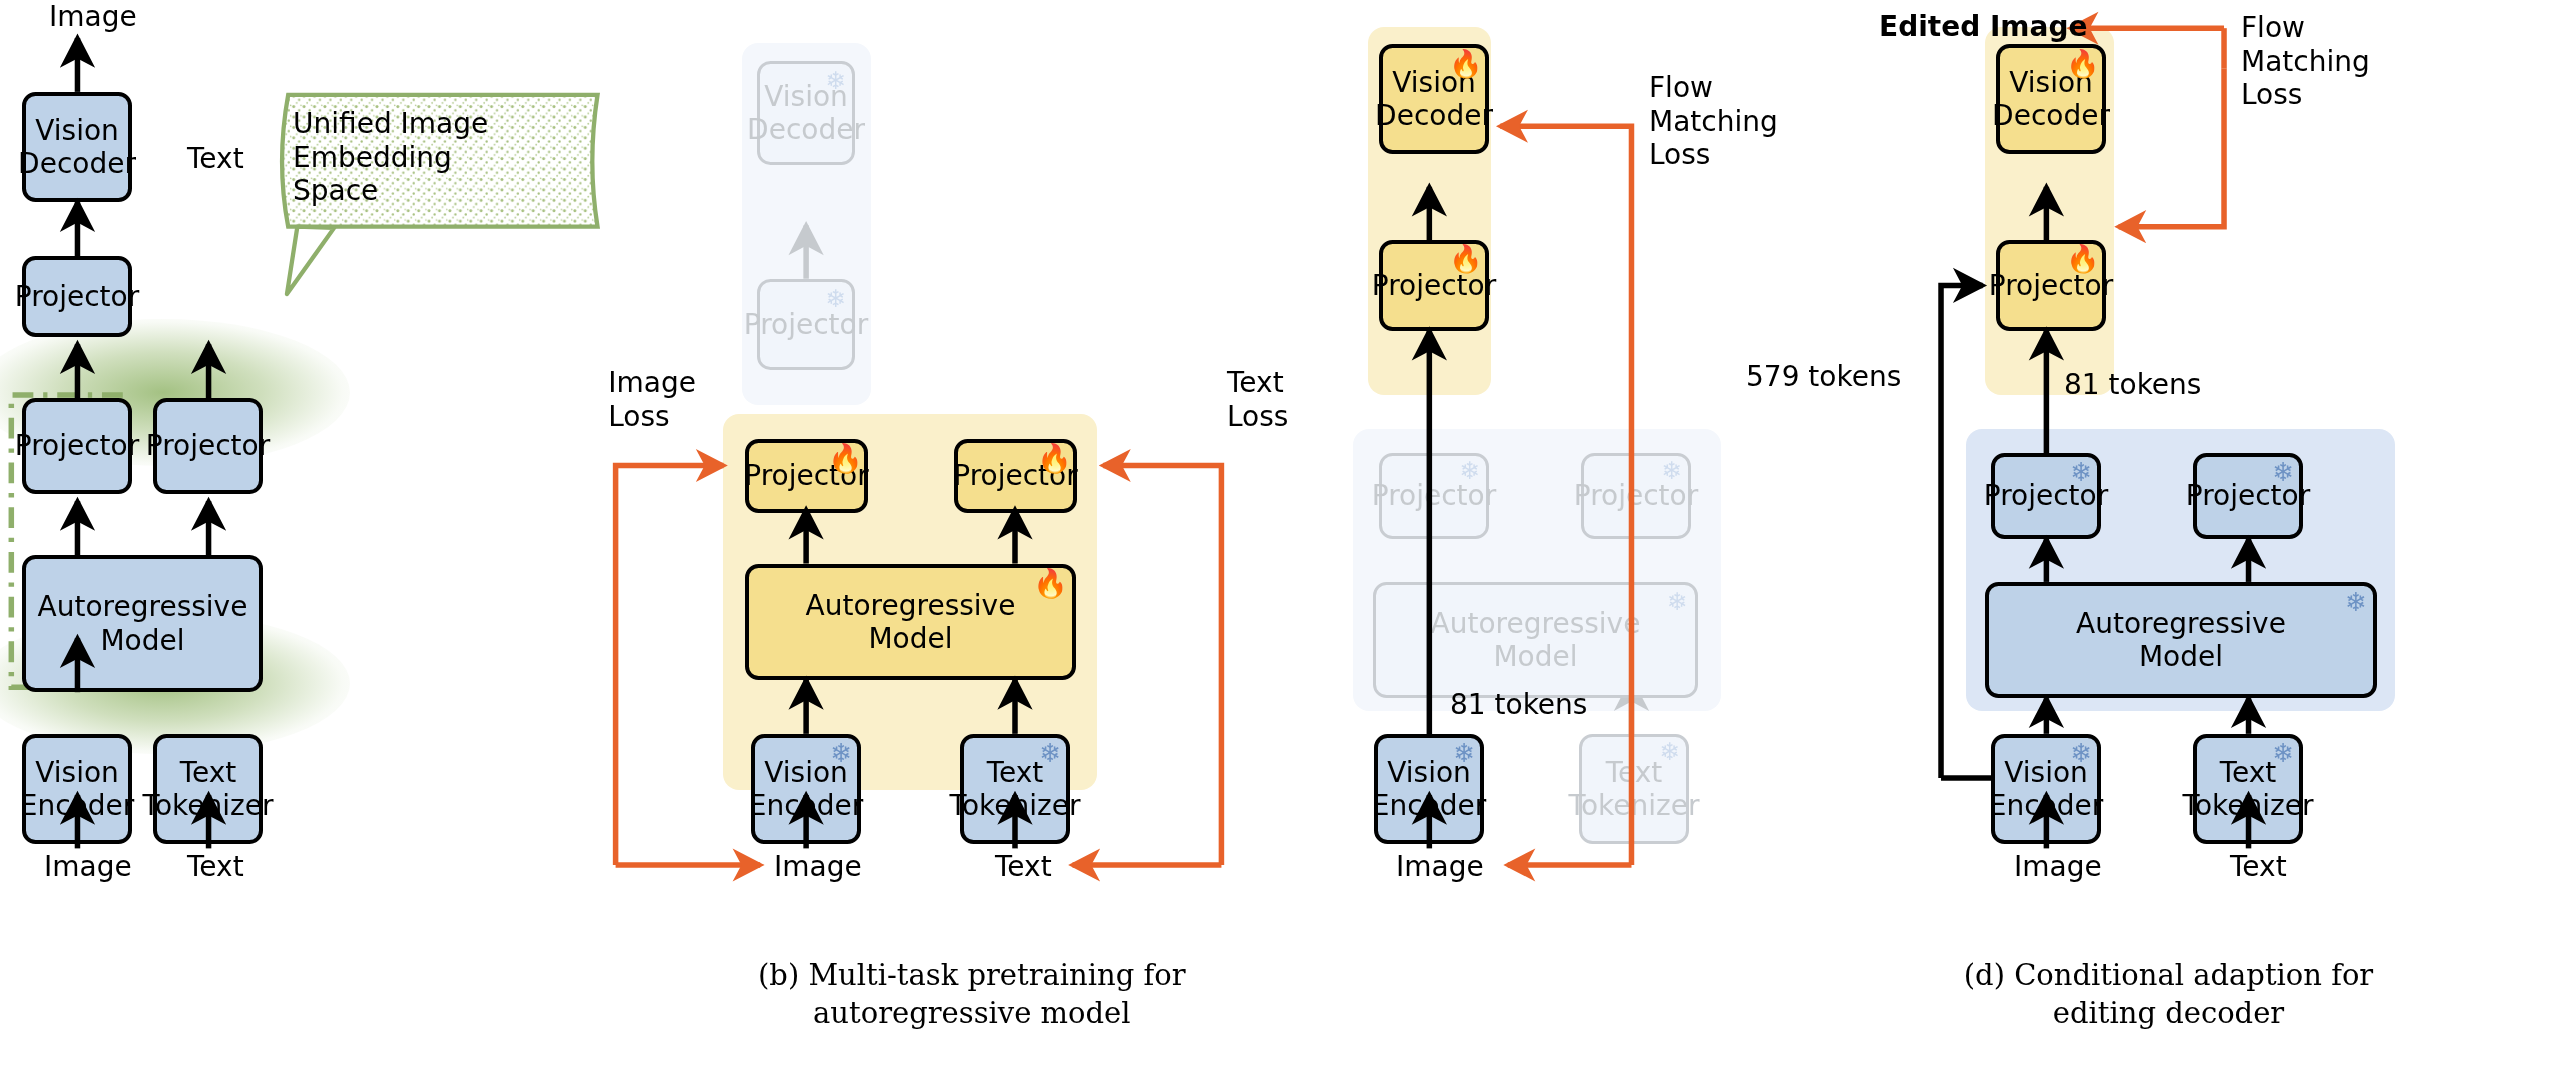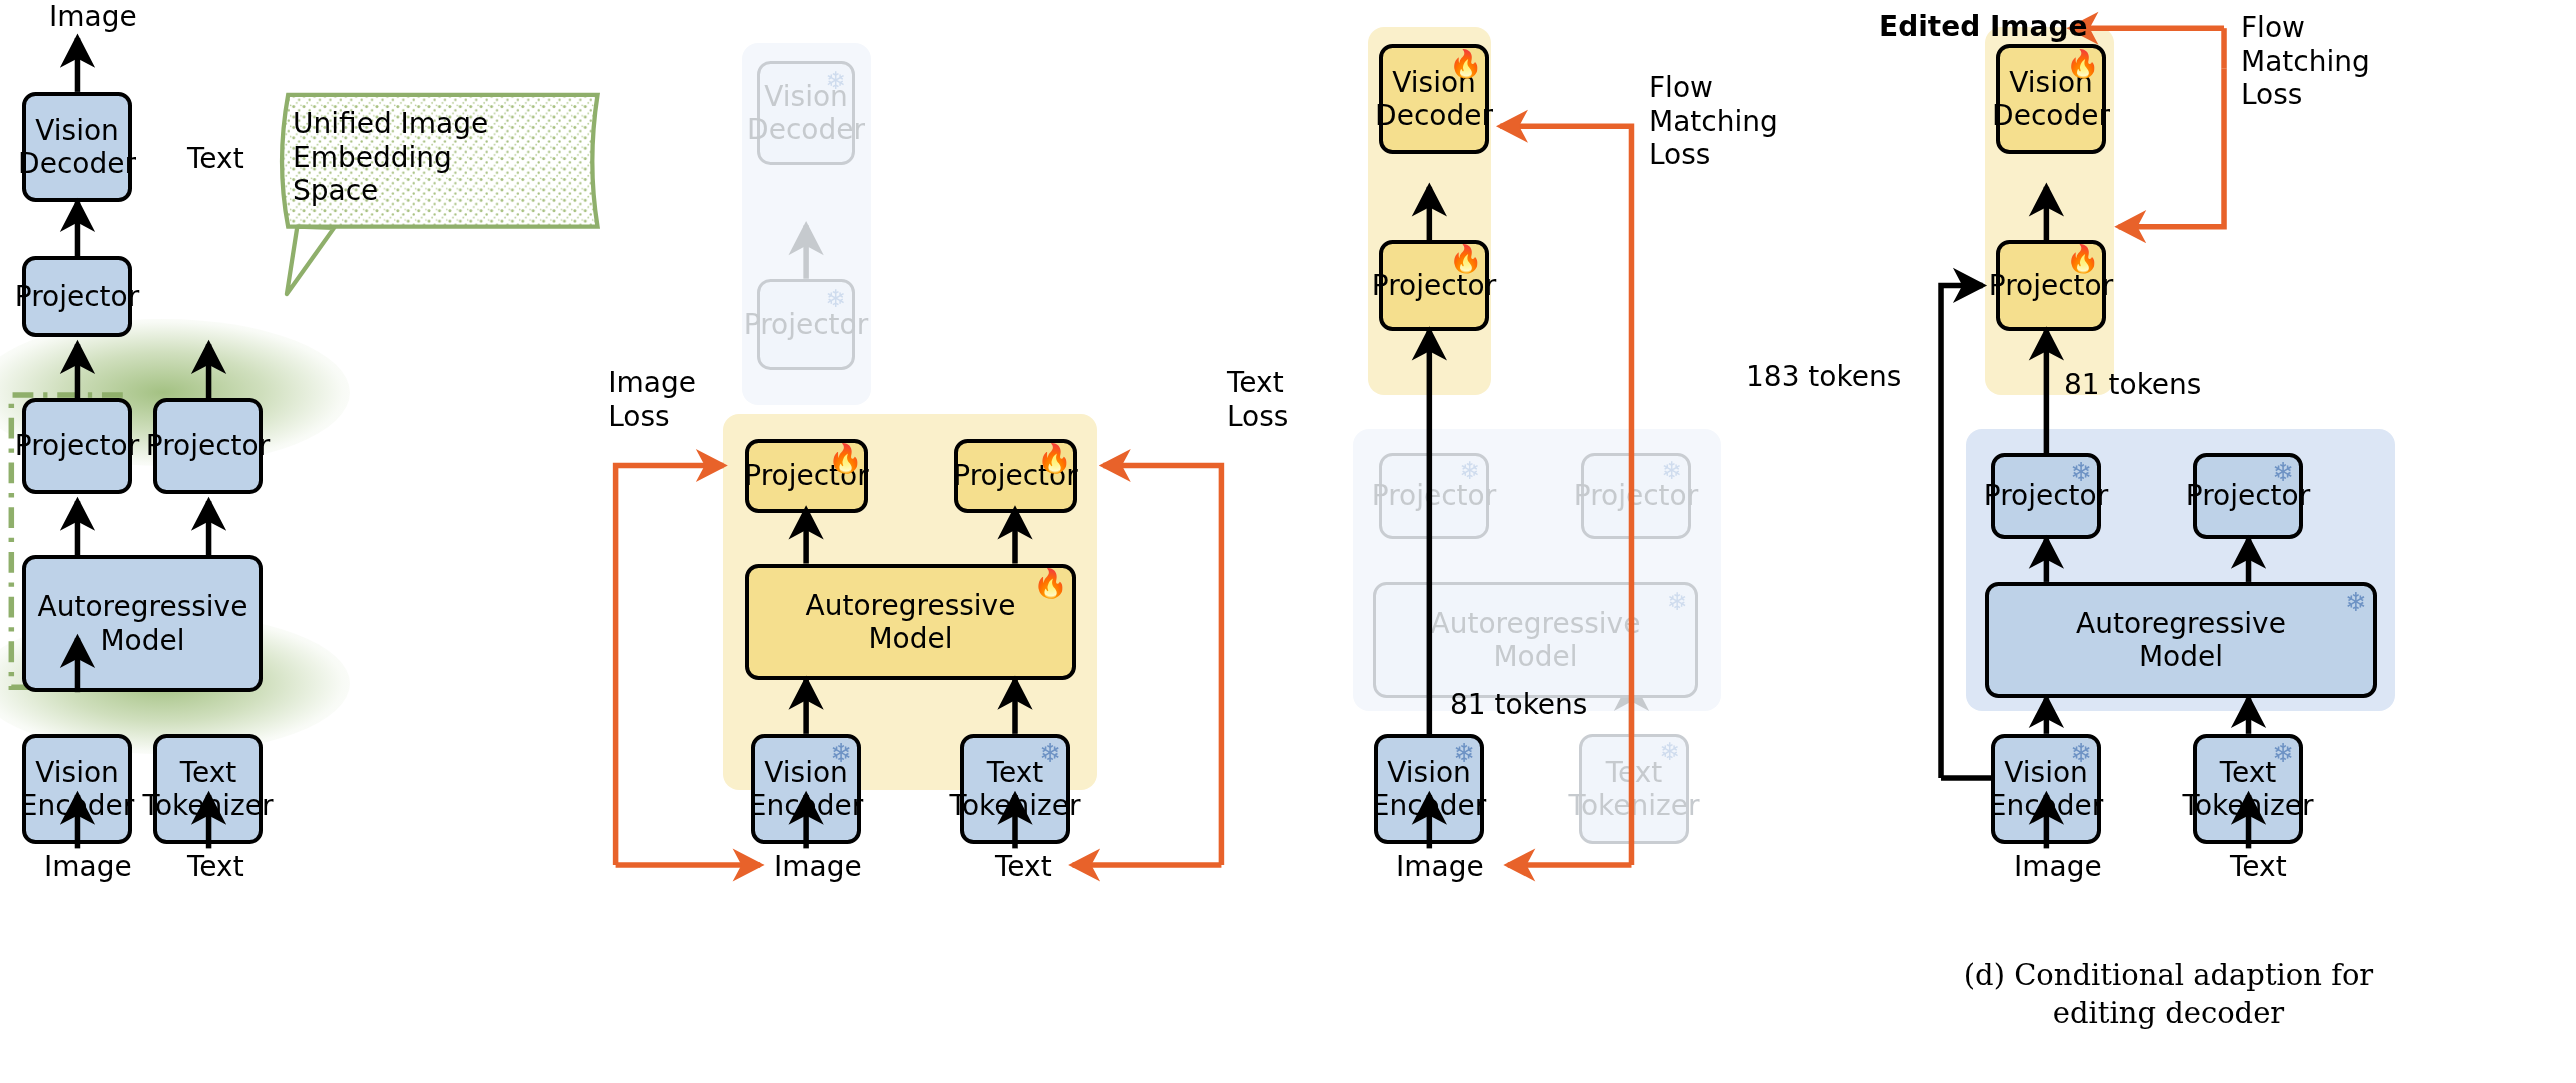--- a/index.html
+++ b/index.html
@@ -189,20 +189,22 @@
     <span style="white-space:pre-line">Vision
 Encoder</span>
     <span class="icon" style="right:4.9px;top:0px;font-size:26px;color:#6D92C4;">❄</span>
   </div>
   <div class="box blue" style="left:353px;top:734px;width:110px;height:110px;">
     <span style="white-space:pre-line">Text
 Tokenizer</span>
     <span class="icon" style="right:4.9px;top:0px;font-size:26px;color:#6D92C4;">❄</span>
   </div>
 
+  <div class="cap" style="left:12.3px;top:956px;width:705px;white-space:pre-line;">(b) Multi-task pretraining for
+autoregressive model</div>
 </div>
 
 <div class="panel" id="pc">
 
   <div class="grp yel" style="left:32px;top:27px;width:123px;height:368px;"></div>
   <div class="grp ghost" style="left:17px;top:429px;width:368px;height:282px;"></div>
 
   <svg class="sGhost" width="466" height="1083" viewBox="0 0 760 1768">
     <defs>
       <marker id="ahGhost3" markerWidth="7" markerHeight="7" refX="5.6" refY="3.5" orient="auto" markerUnits="strokeWidth">
@@ -305,21 +307,21 @@
     <path d="M 228 1270 L 310 1270" fill="none" stroke="#000" stroke-width="9"></path>
     <path d="M 690 112 L 690 370 L 518 370" fill="none" stroke="#E8622A" stroke-width="9" marker-end="url(#ahOrg4)"></path>
     <path d="M 690 46 L 690 112" fill="none" stroke="#E8622A" stroke-width="9"></path>
     <path d="M 690 46 L 440 46" fill="none" stroke="#E8622A" stroke-width="9" marker-end="url(#ahOrg4)"></path>
   </svg>
 
   <div class="lbl" style="left:78px;top:9.8px;font-weight:bold;">Edited Image</div>
   <div class="lbl" style="left:440px;top:11px;white-space:pre-line;">Flow
 Matching
 Loss</div>
-  <div class="lbl" style="left:-55px;top:360px;">183 tokens</div>
+  <div class="lbl" style="left:-55px;top:360px;">579 tokens</div>
   <div class="lbl" style="left:263px;top:368px;">81 tokens</div>
   <div class="lbl" style="left:213px;top:850px;">Image</div>
   <div class="lbl" style="left:429px;top:850px;">Text</div>
 
   <div class="box yellow" style="left:195px;top:44px;width:110px;height:110px;">
     <span style="white-space:pre-line">Vision
 Decoder</span>
     <span class="icon" style="right:2.5px;top:0px;font-size:27px;color:#A8521A;">🔥</span>
   </div>
   <div class="box yellow" style="left:195px;top:240px;width:110px;height:91px;">

